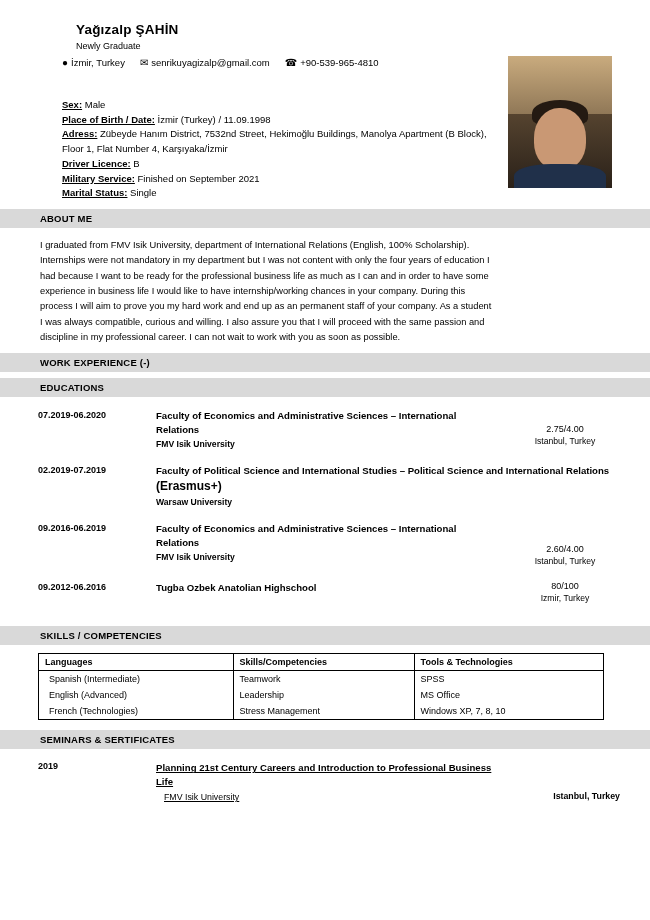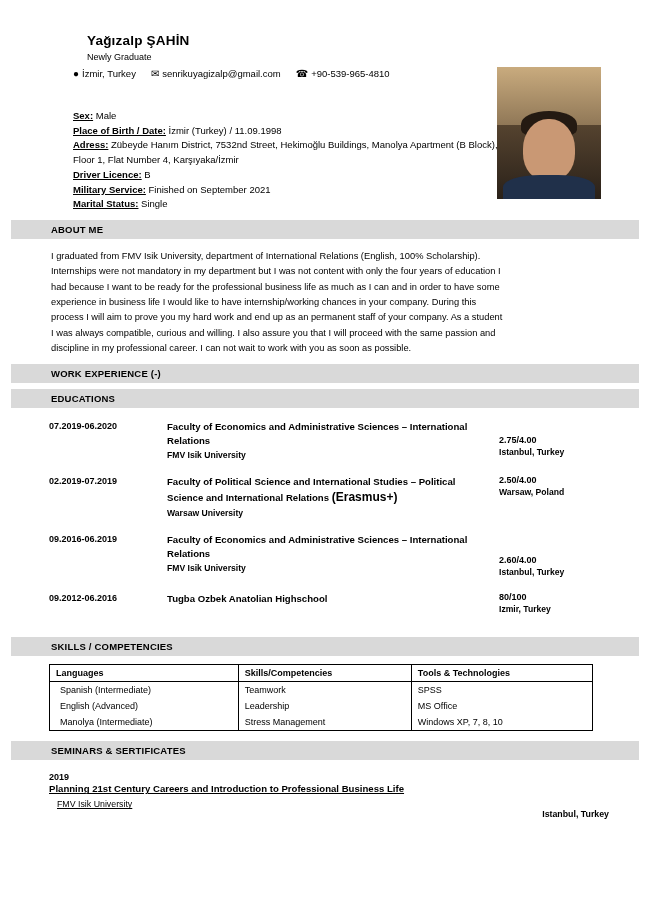--- a/index.html
+++ b/index.html
@@ -14,21 +14,21 @@
     color: #000000;
     font-size: 9px;
     position: relative;
     overflow: hidden;
   }
   .page {
     position: relative;
     width: 650px;
     height: 920px;
     box-sizing: border-box;
-    padding: 11px;
+    padding: 0;
   }
 
   
   .header {
     position: relative;
     padding: 22px 30px 8px 60px;
     min-height: 190px;
     box-sizing: border-box;
   }
   .name {
@@ -164,23 +164,23 @@
   }
   .edu-title .thin { font-weight: bold; font-size: 12px; }
   .edu-school {
     font-size: 8.6px;
     font-weight: bold;
     margin-top: 2px;
   }
   .edu-right {
     width: 110px;
     flex: none;
-    text-align: left;
-    font-size: 9px;
-    font-weight: bold;
+    text-align: center;
+    font-size: 9px;
+    font-weight: normal;
   }
   .edu-grade { display: block; margin-top: 22px; }
   .edu-grade.first { margin-top: 15px; }
   .edu-place { display: block; margin-top: 2px; font-size: 8.6px; }
 
   
   .skills-wrap { padding: 8px 46px 10px 38px; }
   table.skills {
     border-collapse: collapse;
     width: 100%;
@@ -192,21 +192,21 @@
     padding: 3px 6px;
     vertical-align: top;
   }
   table.skills th { font-weight: bold; }
   table.skills td { border-top: 0; border-bottom: 0; }
   table.skills tr.last td { border-bottom: 1px solid #000; }
   table.skills td.pad { padding-left: 10px; }
 
   
   .sem-list { padding: 12px 30px 8px 38px; }
-  .sem-item { display: flex; flex-direction: column; }
+  .sem-item { display: flex; }
   .sem-date {
     width: 118px;
     flex: none;
     font-size: 9px;
     font-weight: bold;
   }
   .sem-main { flex: 1 1 auto; text-decoration: underline; }
   .sem-title { font-size: 9.6px; font-weight: bold; line-height: 1.45; }
   .sem-school { font-size: 8.8px; margin-top: 3px; padding-left: 8px; }
   .sem-right {
@@ -300,24 +300,20 @@
     </div>
 
     <div class="edu-item">
       <div class="edu-date">02.2019-07.2019</div>
       <div class="edu-main">
         <div class="edu-title">
           <span>Faculty of Political Science and International Studies – Political Science and International Relations</span>
           <span class="thin">(Erasmus+)</span>
         </div>
         <div class="edu-school">Warsaw University</div>
-      </div>
-      <div class="edu-right">
-        <span class="edu-grade" style="margin-top:0">2.50/4.00</span>
-        <span class="edu-place">Warsaw, Poland</span>
       </div>
     </div>
 
     <div class="edu-item">
       <div class="edu-date">09.2016-06.2019</div>
       <div class="edu-main">
         <div class="edu-title">Faculty of Economics and Administrative Sciences – International Relations</div>
         <div class="edu-school">FMV Isik University</div>
       </div>
       <div class="edu-right">
@@ -354,21 +350,21 @@
           <td class="pad">Spanish (Intermediate)</td>
           <td>Teamwork</td>
           <td>SPSS</td>
         </tr>
         <tr>
           <td class="pad">English (Advanced)</td>
           <td>Leadership</td>
           <td>MS Office</td>
         </tr>
         <tr class="last">
-          <td class="pad">Manolya (Intermediate)</td>
+          <td class="pad">French (Technologies)</td>
           <td>Stress Management</td>
           <td>Windows XP, 7, 8, 10</td>
         </tr>
       </tbody>
     </table>
   </div>
 
   <div class="section-bar">SEMINARS &amp; SERTIFICATES</div>
   <div class="sem-list">
     <div class="sem-item">

